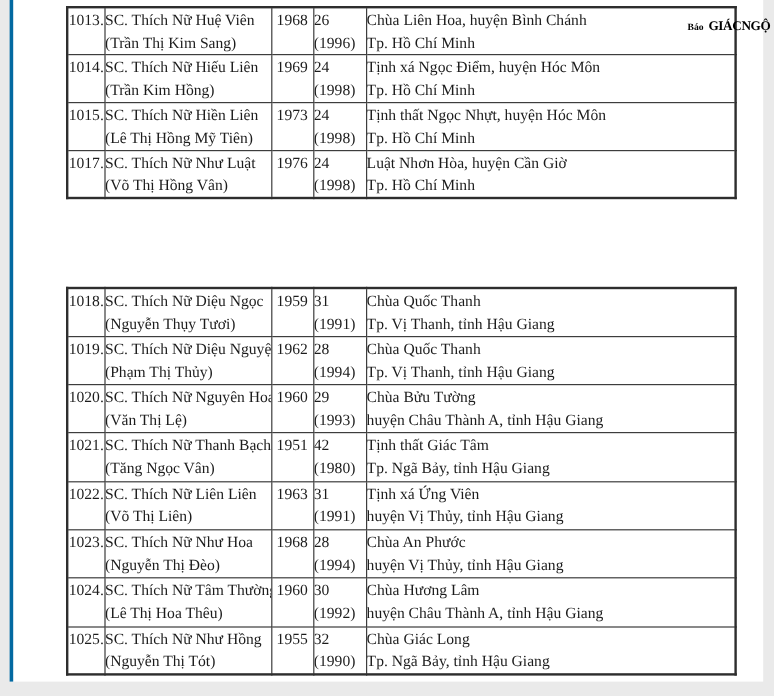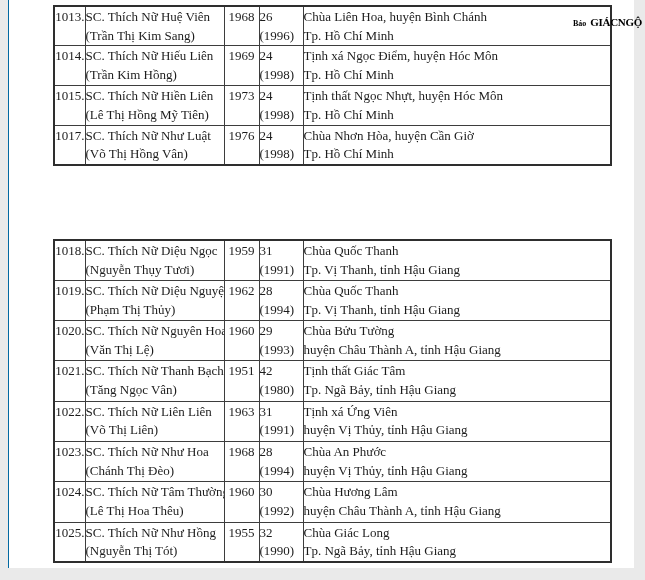--- a/index.html
+++ b/index.html
@@ -9,21 +9,21 @@
     position:relative;
     overflow:hidden;
     font-family:"Liberation Serif", serif;
     color:#1c1c1c;
   }
   .page{
     position:absolute;
     left:8px; top:0;
     width:625px; height:568px;
     background:#ffffff;
-    border-left:1px solid #0369a1;
+    border-left:3px solid #0369a1;
   }
   .page-canvas{position:absolute; inset:0;}
 
   table.doc{
     position:absolute;
     left:44px;
     width:557px;
     border-collapse:collapse;
     table-layout:fixed;
     font-size:13px;
@@ -156,21 +156,21 @@
               <div>(Võ Thị Hồng Vân)</div>
             </td>
             <td class="c-year">
               <div>1976</div>
             </td>
             <td class="c-age">
               <div>24</div>
               <div>(1998)</div>
             </td>
             <td class="c-addr">
-              <div>Chùa Nhơn Hòa, huyện Cần Giờ</div>
+              <div>Luật Nhơn Hòa, huyện Cần Giờ</div>
               <div>Tp. Hồ Chí Minh</div>
             </td>
           </tr>
         </tbody>
     </table>
 
 
     <table class="doc t2">
       <colgroup>
         <col style="width:31px">
@@ -279,21 +279,21 @@
               <div>Tịnh xá Ứng Viên</div>
               <div>huyện Vị Thủy, tỉnh Hậu Giang</div>
             </td>
           </tr>
           <tr>
             <td class="c-no">
               <div>1023.</div>
             </td>
             <td class="c-name">
               <div>SC. Thích Nữ Như Hoa</div>
-              <div>(Chánh Thị Đèo)</div>
+              <div>(Nguyễn Thị Đèo)</div>
             </td>
             <td class="c-year">
               <div>1968</div>
             </td>
             <td class="c-age">
               <div>28</div>
               <div>(1994)</div>
             </td>
             <td class="c-addr">
               <div>Chùa An Phước</div>

